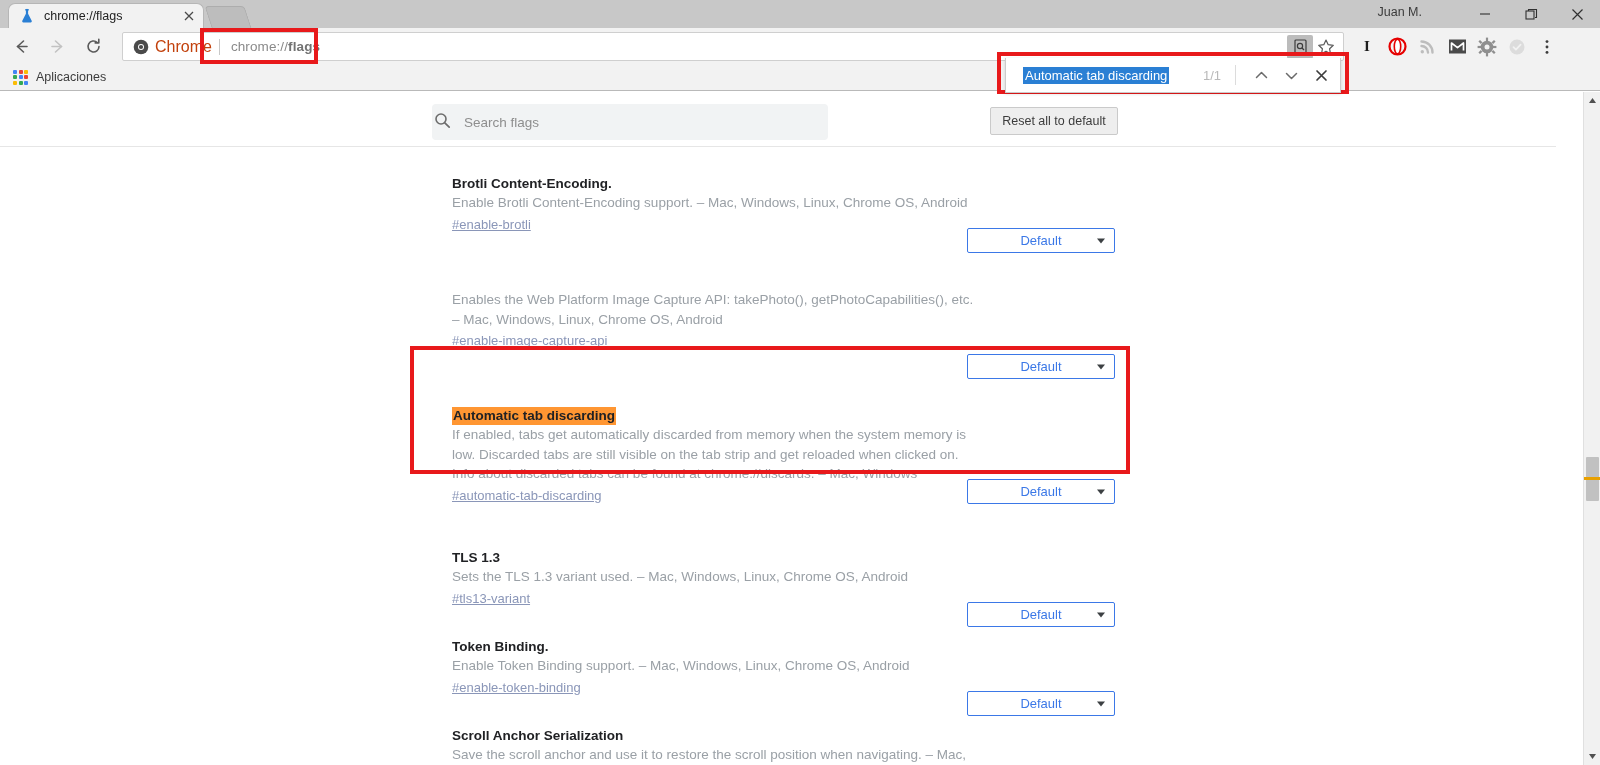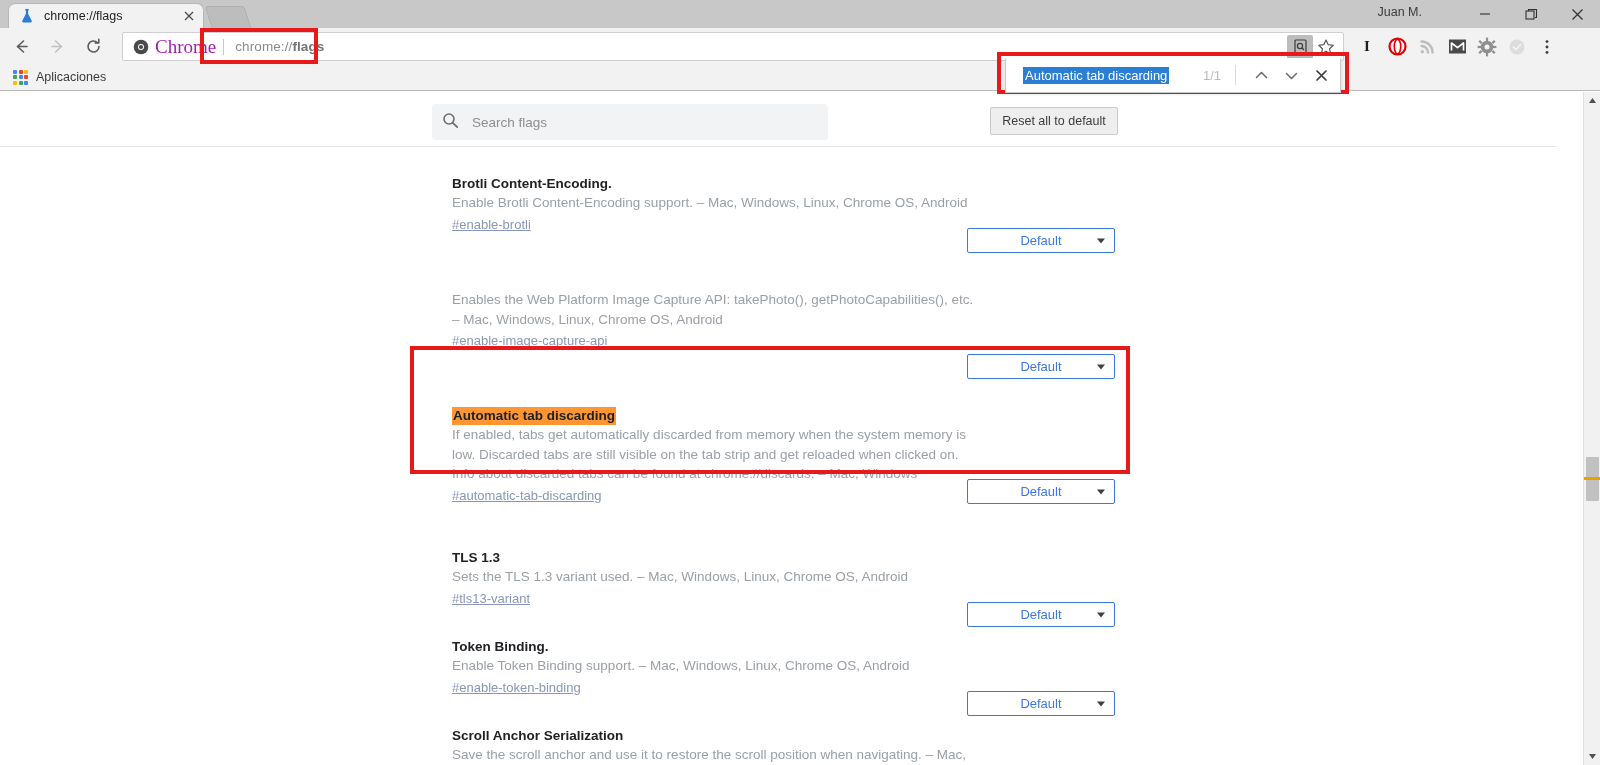--- a/index.html
+++ b/index.html
@@ -60,21 +60,21 @@
     color: #5a5a5a;
   }
   .nav-btn.disabled { color: #c2c2c2; }
 
   .omnibox {
     position: absolute; left: 122px; top: 4px; width: 1222px; height: 29px;
     background: #fff; border: 1px solid #cfcfcf; border-radius: 2px;
     display: flex; align-items: center;
   }
   .omni-chrome-logo { margin: 0 6px 0 10px; width: 16px; height: 16px; position: relative; }
-  .omni-chip { font-size: 19px; color: #a21caf; margin-right: 7px; font-family: Liberation Serif, serif; }
+  .omni-chip { font-size: 16px; color: #c2410c; margin-right: 7px; }
   .omni-sep { width: 1px; height: 16px; background: #c8c8c8; margin-right: 11px; }
   .omni-url { font-size: 13.5px; color: #8a8a8a; letter-spacing: .1px; }
   .omni-url b { color: #737373; font-weight: 600; }
   .omni-right { margin-left: auto; display: flex; align-items: center; padding-right: 4px; }
   .omni-icon-btn {
     width: 26px; height: 24px; display: flex; align-items: center; justify-content: center;
     color: #5a5a5a;
   }
   .omni-icon-btn.active-bg { background: #bcbcbc; border-radius: 2px; }
 
@@ -124,21 +124,21 @@
     position: absolute; top: 92px; left: 0; width: 1600px; height: 673px;
     background: #fff; overflow: hidden;
   }
   .page-topband {
     position: absolute; top: 0; left: 0; width: 1556px; height: 55px;
     background: #fff; border-bottom: 1px solid #e6e6e6;
   }
   .search-flags {
     position: absolute; left: 432px; top: 12px; width: 396px; height: 36px;
     background: #f1f3f4; border-radius: 4px;
-    display: flex; align-items: center; padding-left: 10px;
+    display: flex; align-items: center; padding-left: 2px;
   }
   .search-flags-ph { font-size: 13.5px; color: #8e8e8e; margin-left: 13px; }
   .reset-btn {
     position: absolute; left: 990px; top: 15px; width: 128px; height: 28px;
     background: #eeeeee; border: 1px solid #cacaca; border-radius: 2px;
     display: flex; align-items: center; justify-content: center;
     font-size: 12.5px; color: #3c3c3c;
   }
 
   .flags-list { position: absolute; top: 56px; left: 0; width: 1556px; }

